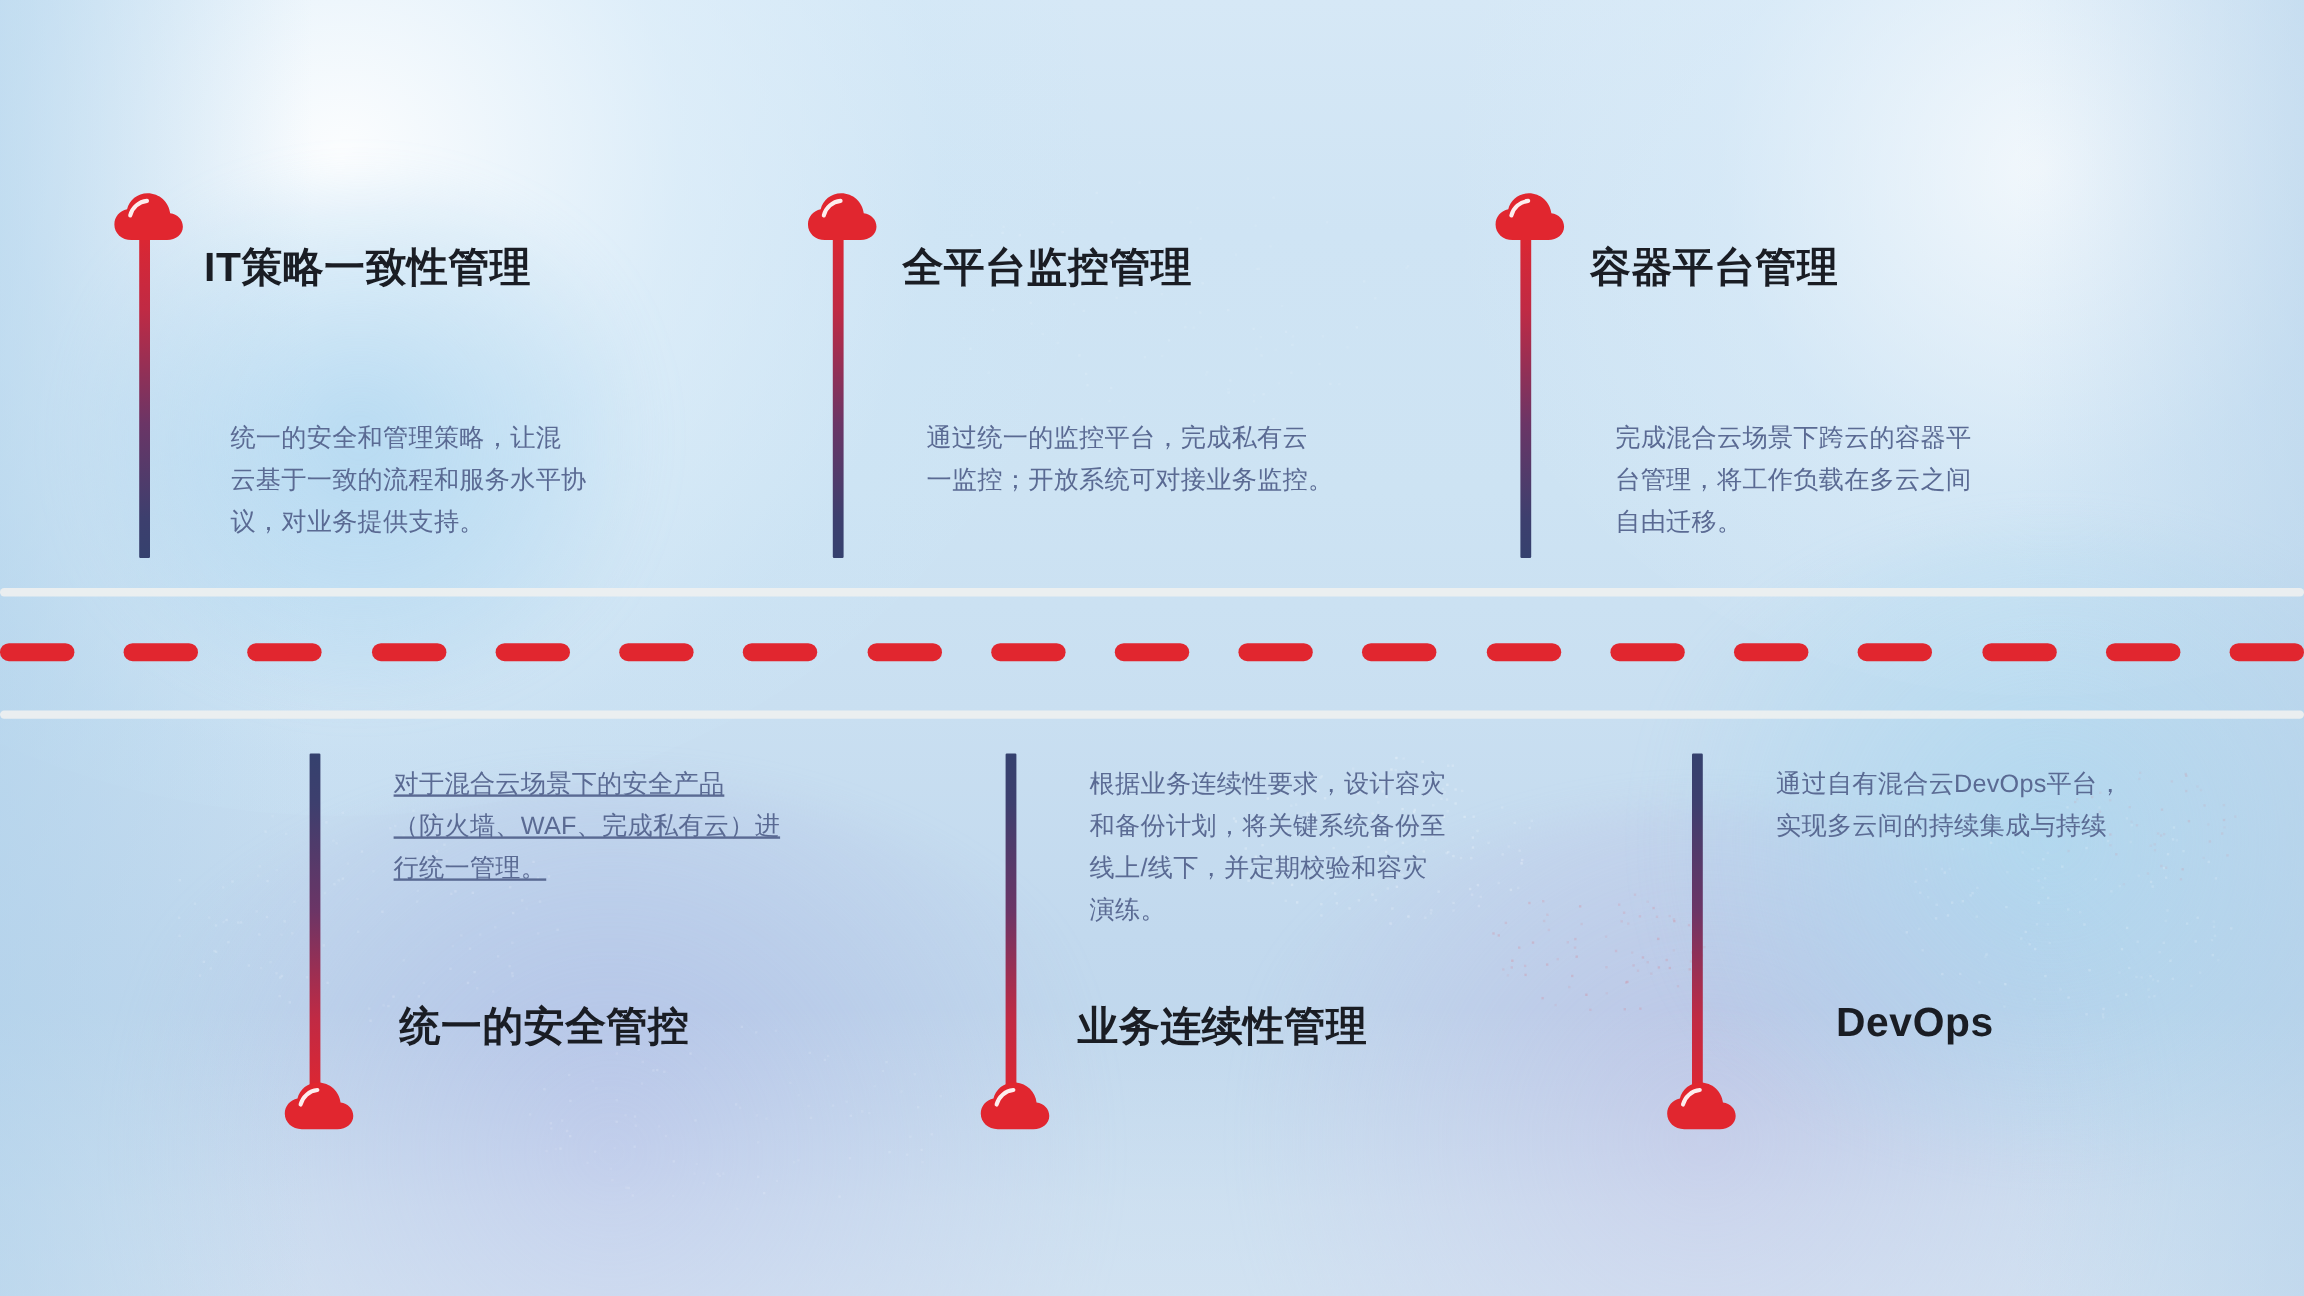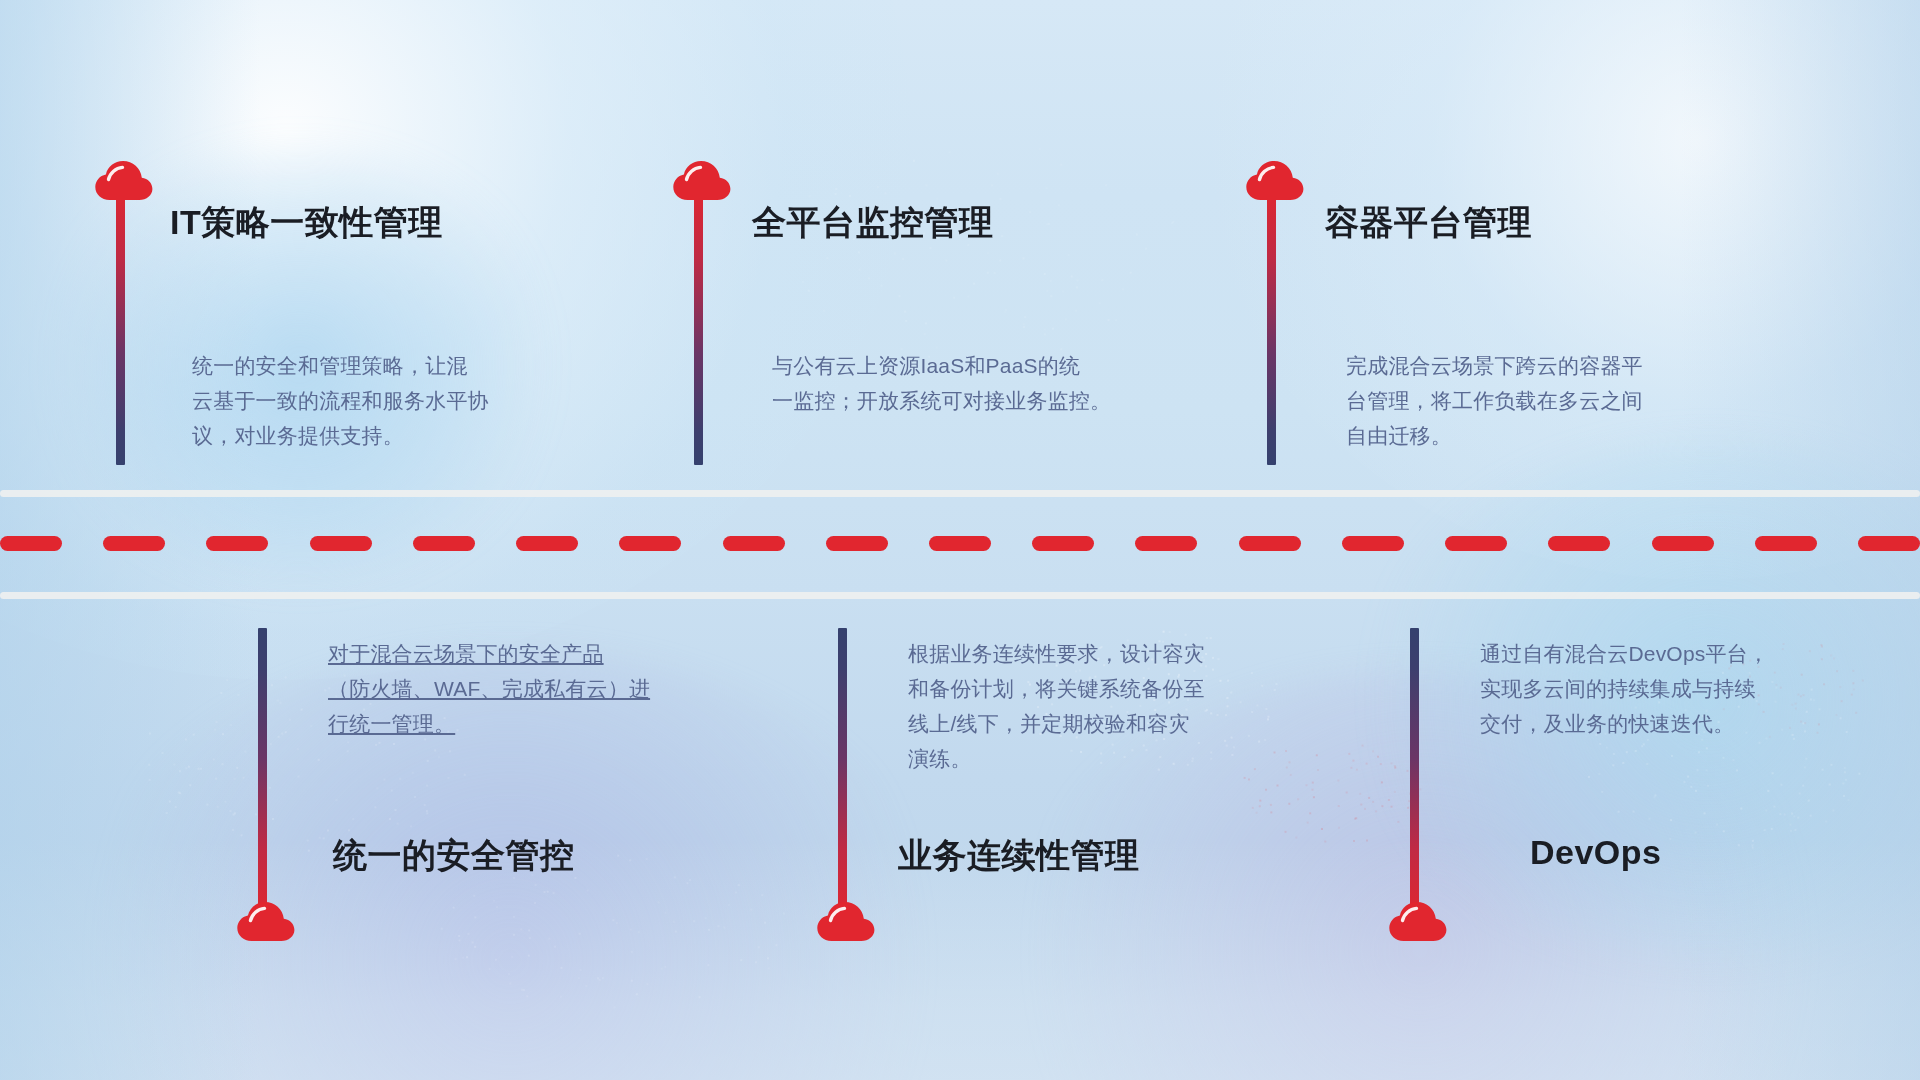--- a/index.html
+++ b/index.html
@@ -966,21 +966,21 @@
   <div class="col">
     <div class="pin">
       <div class="pin-bar down" style="left:694px; top:185px; height:280px;"></div>
       <svg class="cloud-icon" style="left:670px; top:155px;" viewBox="0 0 66 48" aria-hidden="true">
         <path d="M17.5 45c-8 0-14.2-5.6-14.2-13 0-6.3 4.4-11.4 10.6-12.6C15.6 11.7 22.6 6 31 6c9.8 0 17.8 7.3 18.8 16.7 6.1 0.6 10.6 5.4 10.6 11.3C60.4 40.2 54.6 45 47.2 45z" fill="#e1262f"></path>
         <path d="M16.5 24.5c1.6-6.6 7.2-11.4 14-12.1" stroke="#ffffff" stroke-width="3.4" stroke-linecap="round" fill="none" opacity="0.92"></path>
       </svg>
     </div>
     <div class="col-title" style="left:752px; top:200px;">全平台监控管理</div>
     <div class="col-body" style="left:756px; top:348px; width:440px;">
-      <div>与公有云上资源IaaS和PaaS的统</div>
+      <div>通过统一的监控平台，完成私有云</div>
       <div>一监控；开放系统可对接业务监控。</div>
     </div>
   </div>
 
   <div class="col">
     <div class="pin">
       <div class="pin-bar down" style="left:1267px; top:185px; height:280px;"></div>
       <svg class="cloud-icon" style="left:1243px; top:155px;" viewBox="0 0 66 48" aria-hidden="true">
         <path d="M17.5 45c-8 0-14.2-5.6-14.2-13 0-6.3 4.4-11.4 10.6-12.6C15.6 11.7 22.6 6 31 6c9.8 0 17.8 7.3 18.8 16.7 6.1 0.6 10.6 5.4 10.6 11.3C60.4 40.2 54.6 45 47.2 45z" fill="#e1262f"></path>
         <path d="M16.5 24.5c1.6-6.6 7.2-11.4 14-12.1" stroke="#ffffff" stroke-width="3.4" stroke-linecap="round" fill="none" opacity="0.92"></path>
@@ -1031,18 +1031,17 @@
     <div class="pin">
       <div class="pin-bar up" style="left:1410px; top:628px; height:290px;"></div>
       <svg class="cloud-icon" style="left:1386px; top:896px;" viewBox="0 0 66 48" aria-hidden="true">
         <path d="M17.5 45c-8 0-14.2-5.6-14.2-13 0-6.3 4.4-11.4 10.6-12.6C15.6 11.7 22.6 6 31 6c9.8 0 17.8 7.3 18.8 16.7 6.1 0.6 10.6 5.4 10.6 11.3C60.4 40.2 54.6 45 47.2 45z" fill="#e1262f"></path>
         <path d="M16.5 24.5c1.6-6.6 7.2-11.4 14-12.1" stroke="#ffffff" stroke-width="3.4" stroke-linecap="round" fill="none" opacity="0.92"></path>
       </svg>
     </div>
     <div class="col-body" style="left:1464px; top:636px; width:420px;">
       <div>通过自有混合云DevOps平台，</div>
       <div>实现多云间的持续集成与持续</div>
-      <div>交付，及业务的快速迭代。</div>
     </div>
     <div class="col-title" style="left:1530px; top:833px;">DevOps</div>
   </div>
 
 </div>
 
 </body></html>

